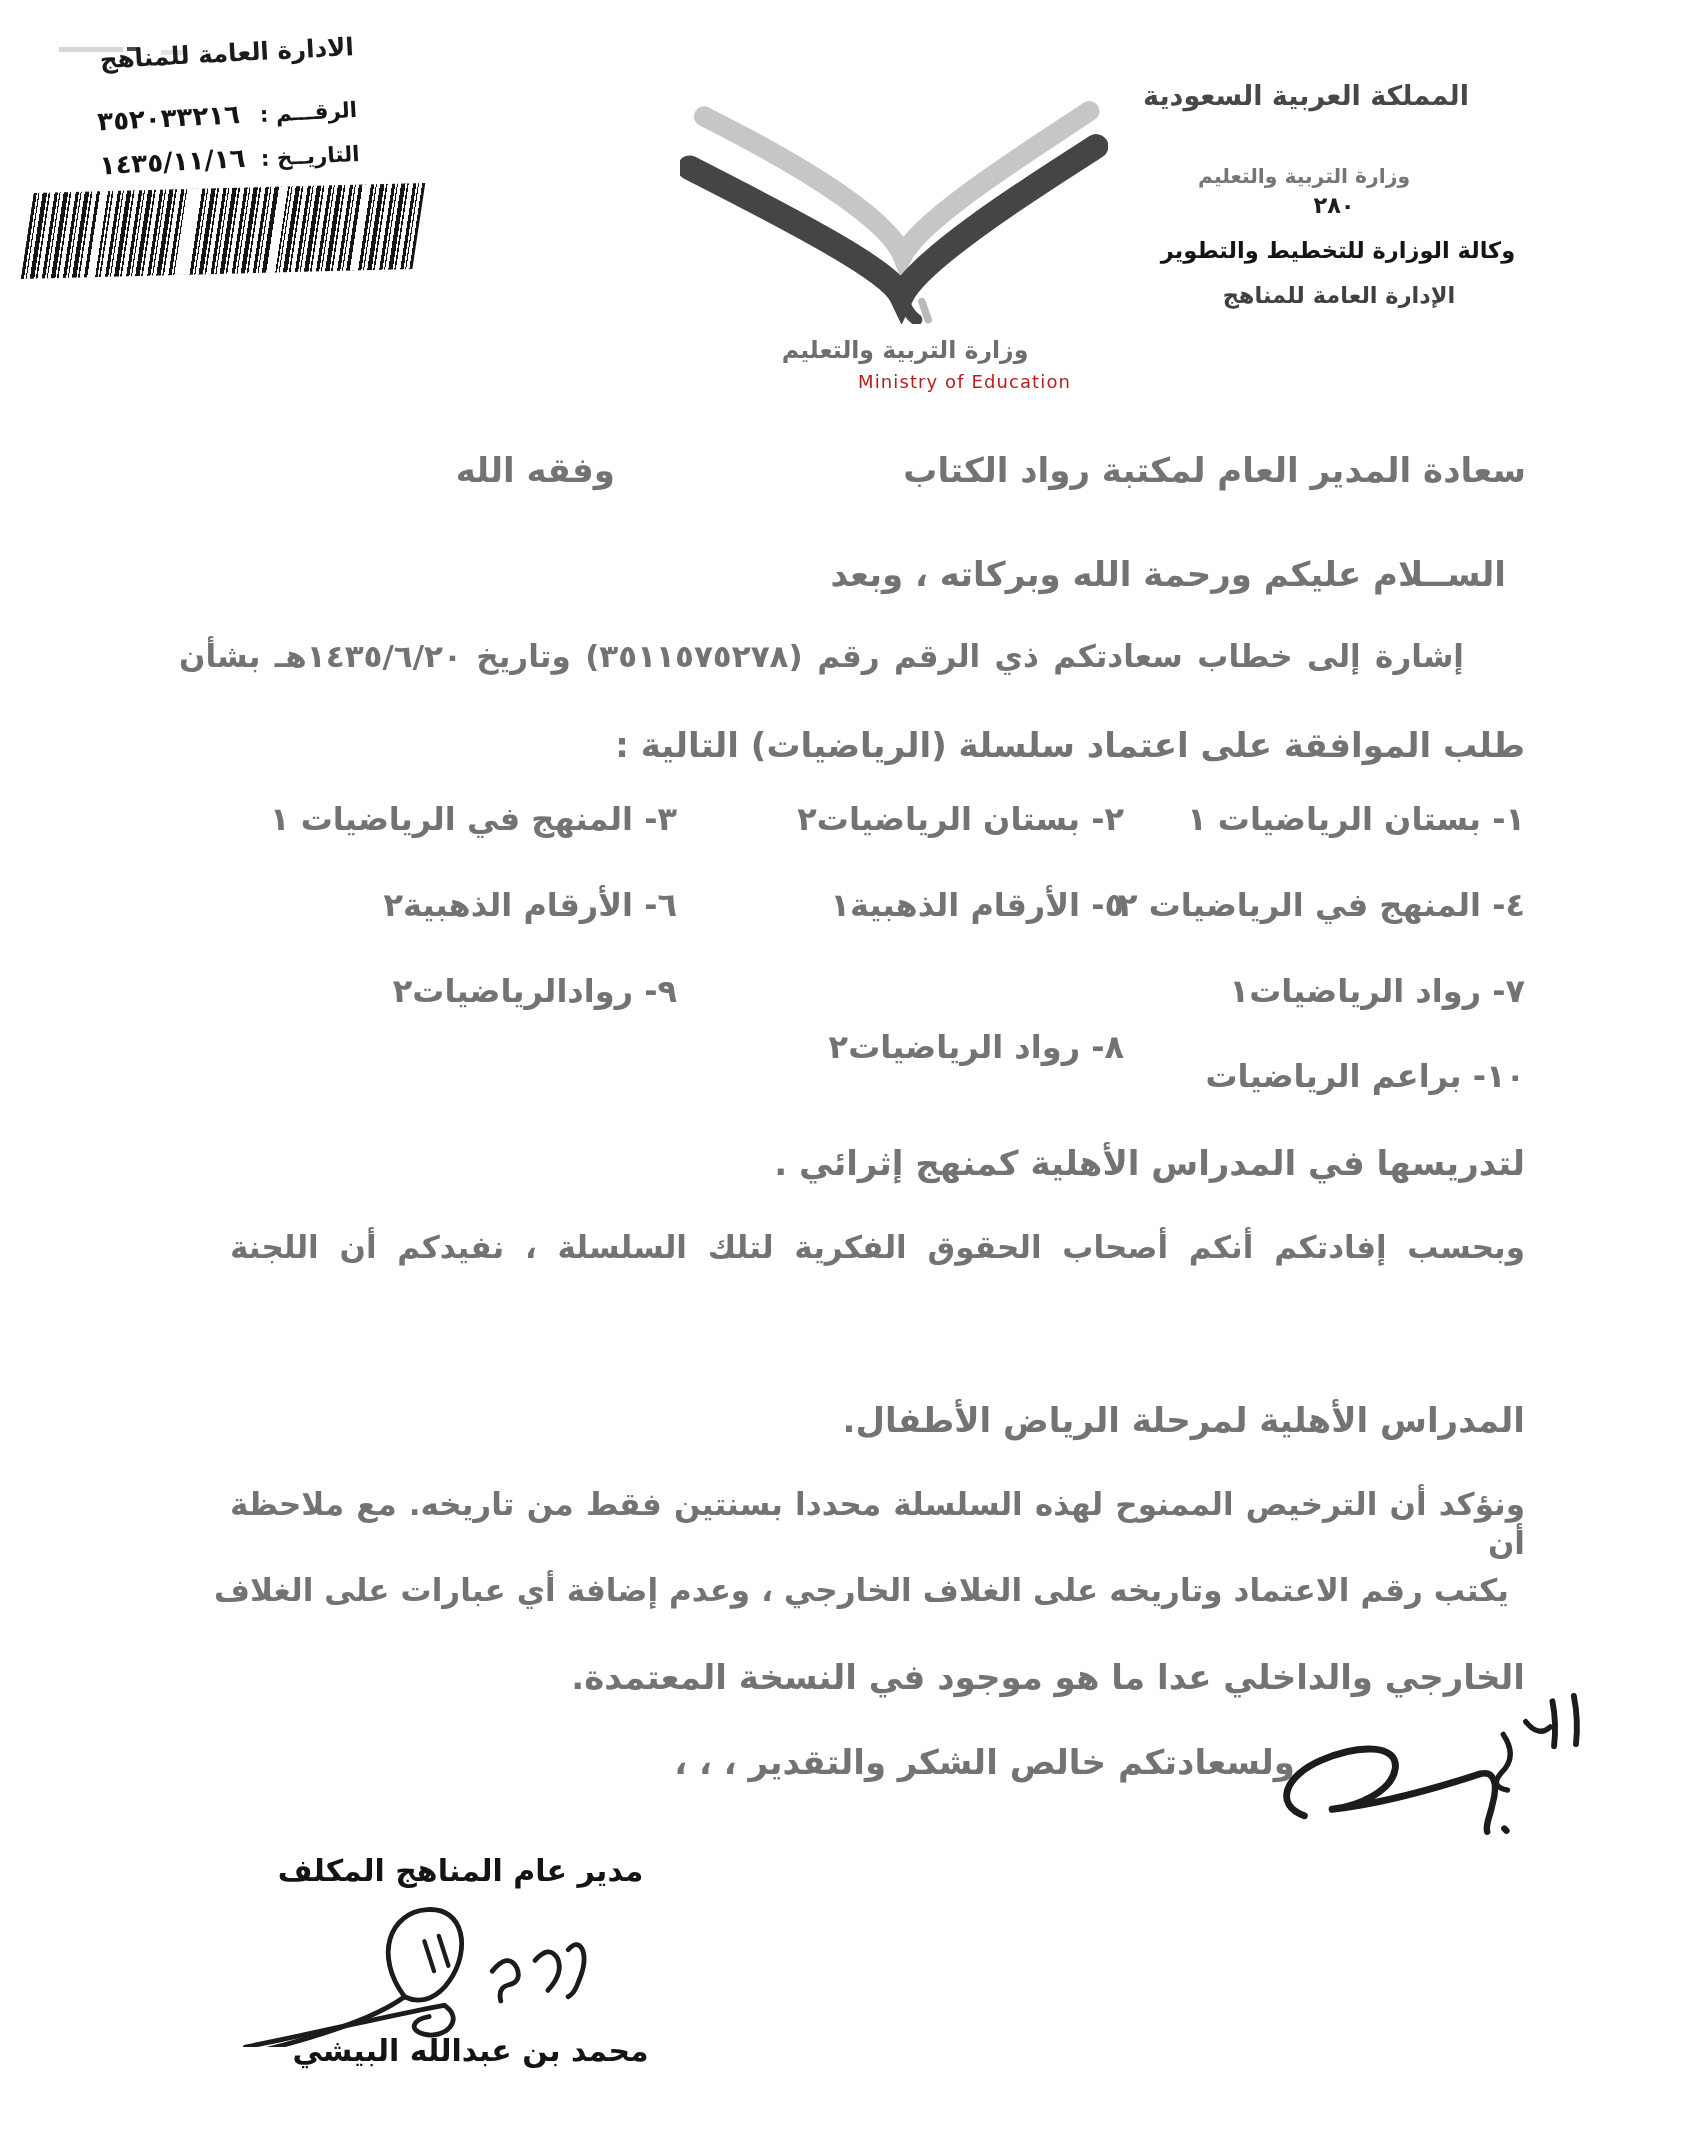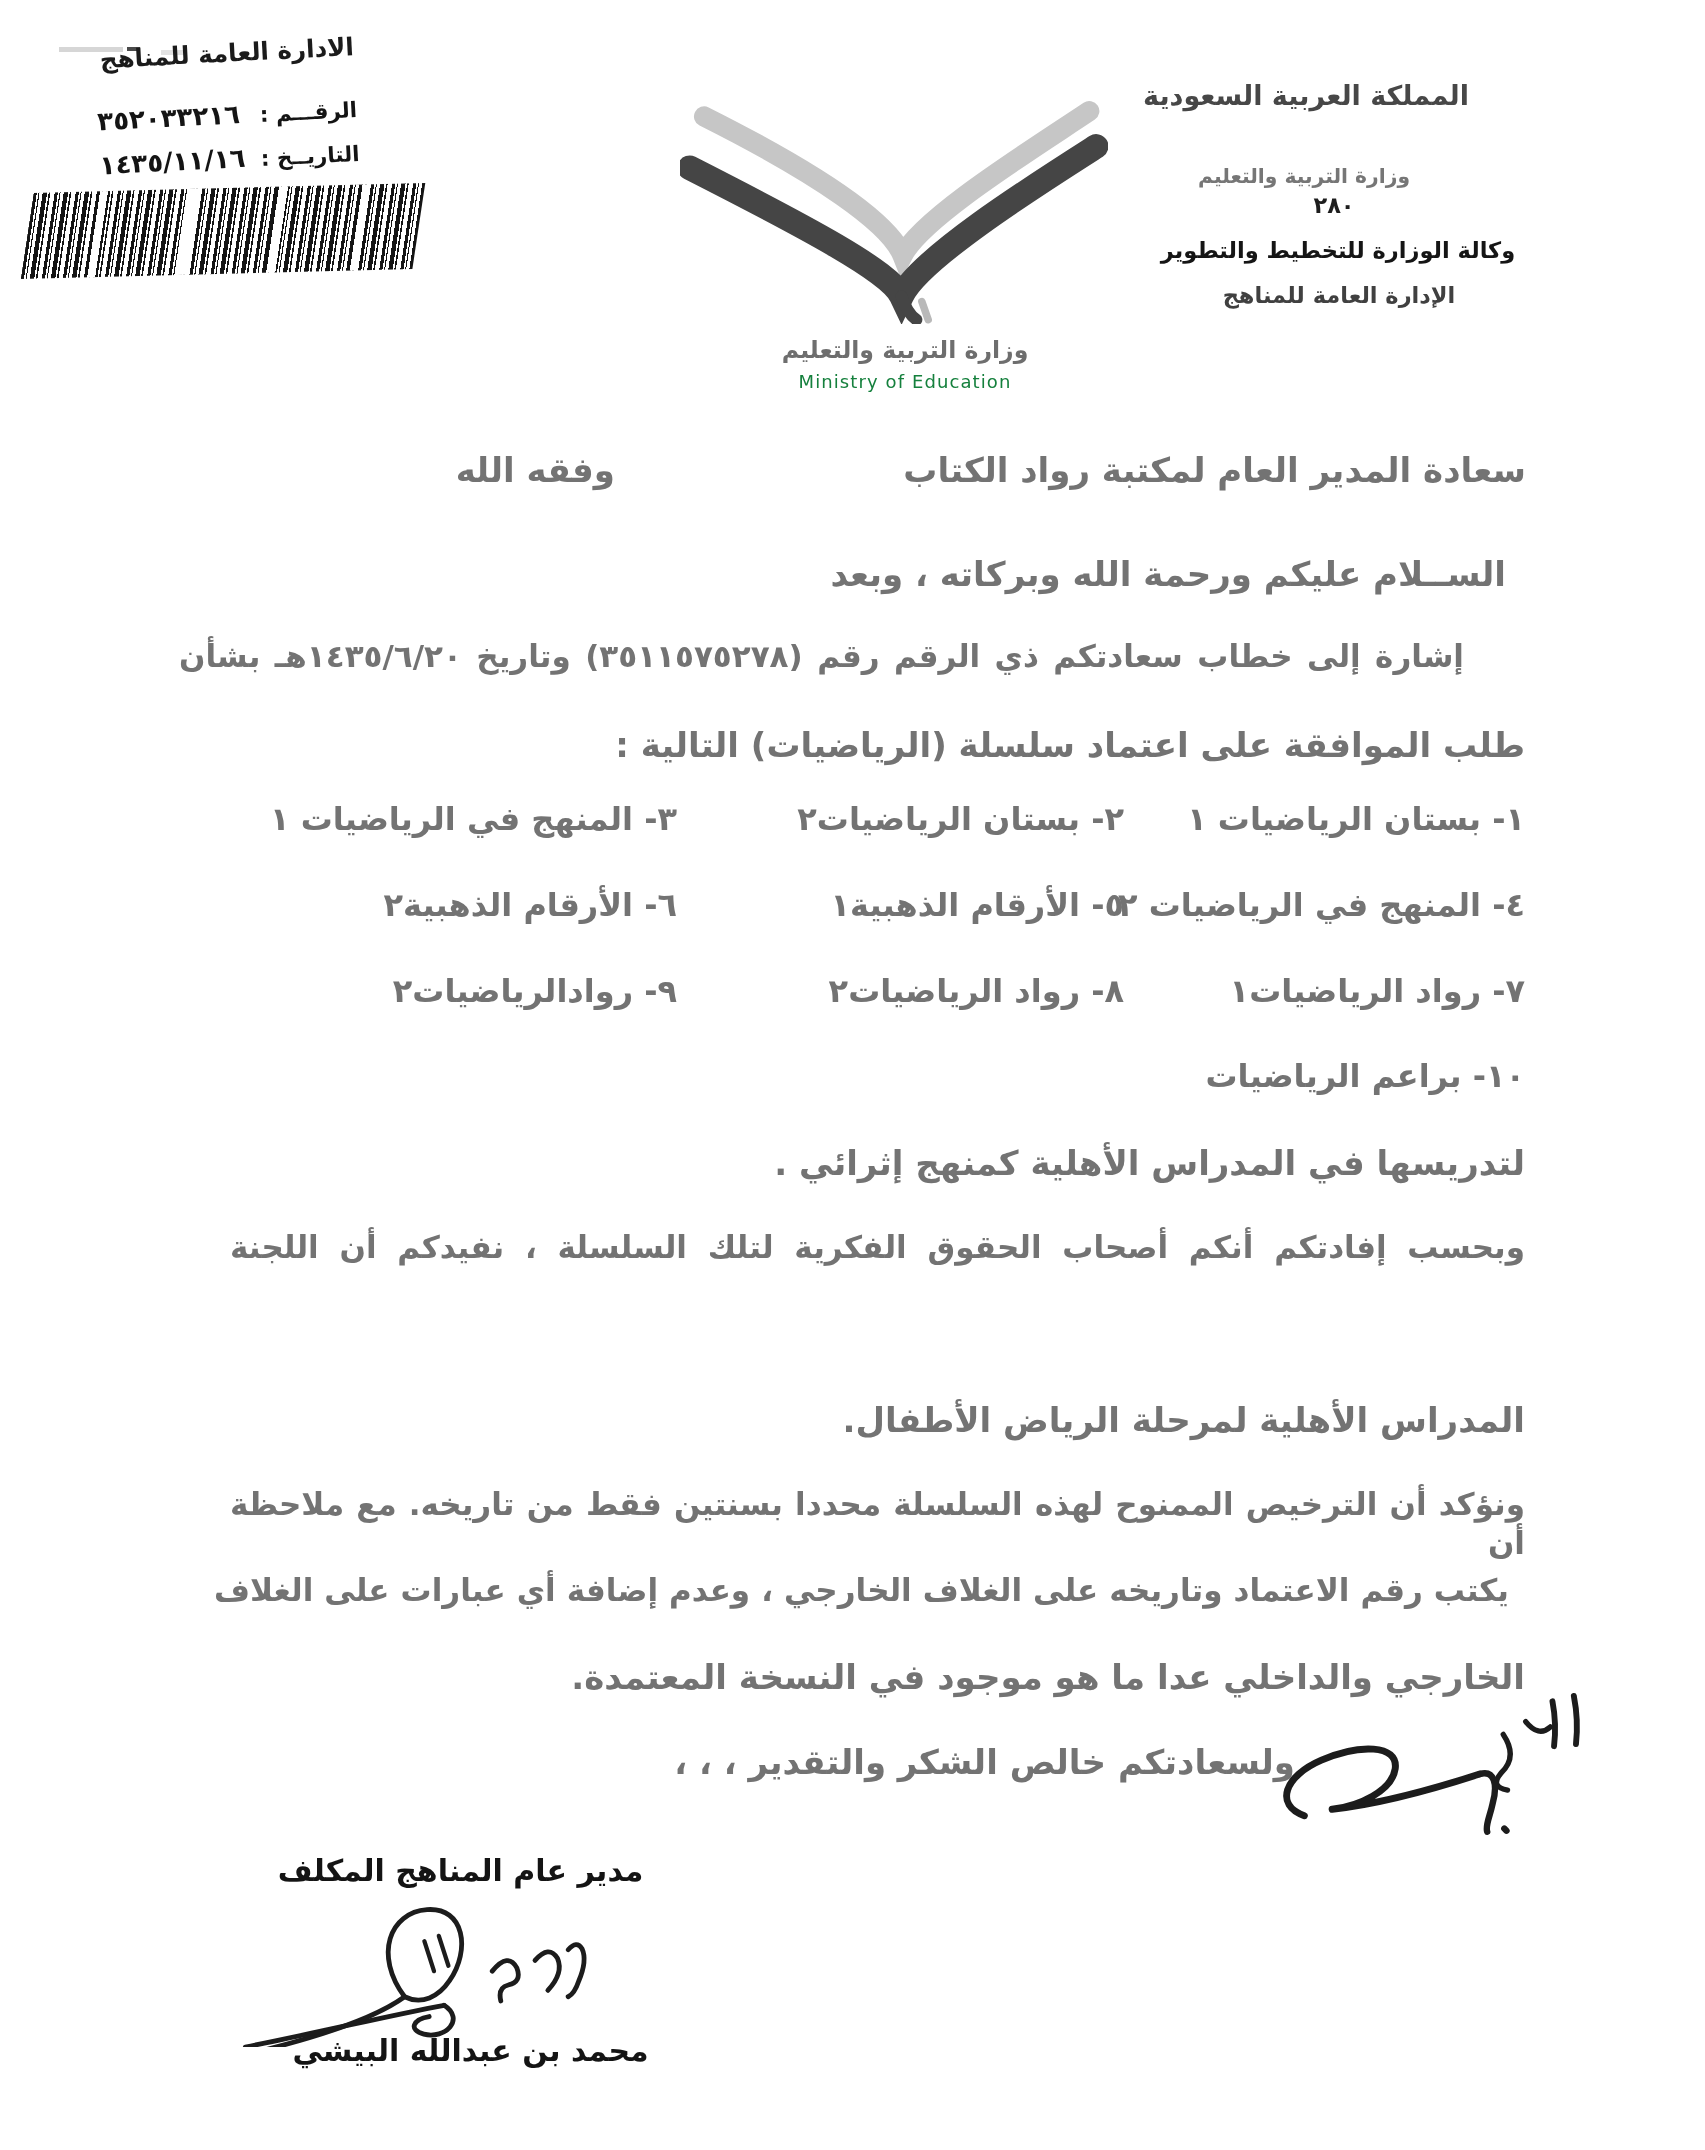--- a/index.html
+++ b/index.html
@@ -20,21 +20,21 @@
     left:28px; top:188px; width:390px; height:86px;
     transform:skewX(-10deg) rotate(-1.5deg);
     background:
       linear-gradient(90deg, rgba(0,0,0,0) 0 17%, #fff 17% 19%, rgba(0,0,0,0) 19% 40%, #fff 40% 42.5%, rgba(0,0,0,0) 42.5% 63%, #fff 63% 65%, rgba(0,0,0,0) 65% 84%, #fff 84% 86%, rgba(0,0,0,0) 86% 100%),
       repeating-linear-gradient(90deg,#151515 0 3.2px,#fff 3.2px 4.8px,#151515 4.8px 5.9px,#fff 5.9px 9px,#151515 9px 13.4px,#fff 13.4px 15px,#151515 15px 16.6px,#fff 16.6px 21px);
   }
   .scan-dash{background:#d6d6d6; height:4.8px;}
   
   .logo-box{left:680px; top:94px; width:428px; height:230px;}
   .logo-ar{left:739px; top:336px; width:332px; text-align:center; font-size:23.6px; font-weight:bold; color:#6e6e6e; white-space:nowrap;}
-  .logo-en{left:739px; top:371px; width:332px; text-align:center; font-size:18px; color:#15803d; white-space:nowrap; letter-spacing:1.1px;}
+  .logo-en{left:739px; top:371px; width:332px; text-align:right; font-size:18px; color:#b91c1c; white-space:nowrap; letter-spacing:1.1px;}
   
   .hdr{white-space:nowrap; transform:translateX(-50%); text-align:center;}
   .hdr-kingdom{left:1306px; top:80px; font-size:27px; font-weight:bold; color:#474747;}
   .hdr-ministry{left:1304px; top:164px; font-size:20.3px; font-weight:bold; color:#767676;}
   .hdr-number{left:1334px; top:192px; font-size:22.5px; font-weight:bold; color:#1d1d1d;}
   .hdr-agency{left:1338px; top:237px; font-size:22.5px; font-weight:bold; color:#151515;}
   .hdr-dept{left:1339px; top:282px; font-size:22.5px; font-weight:bold; color:#404040;}
   
   .ln{position:absolute; direction:rtl; white-space:nowrap; font-weight:bold; font-size:34px; color:#737373;}
   .just{white-space:normal; text-align:justify; text-align-last:justify; font-size:31px; line-height:1.25;}
@@ -98,21 +98,21 @@
 
   <div class="ln li" style="right:180px;  top:800px;">١- بستان الرياضيات ١</div>
   <div class="ln li" style="right:581px; top:800px;">٢- بستان الرياضيات٢</div>
   <div class="ln li" style="right:1028px; top:800px;">٣- المنهج في الرياضيات ١</div>
 
   <div class="ln li" style="right:180px;  top:886px;">٤- المنهج في الرياضيات ٢</div>
   <div class="ln li" style="right:581px; top:886px;margin-left:20px;">٥- الأرقام الذهبية١</div>
   <div class="ln li" style="right:1028px; top:886px;">٦- الأرقام الذهبية٢</div>
 
   <div class="ln li" style="right:180px;  top:972px;">٧- رواد الرياضيات١</div>
-  <div class="ln li" style="right:581px; top:972px;">٨- رواد الرياضيات٢</div>
+  <div class="ln li" style="right:581px; top:1028px;">٨- رواد الرياضيات٢</div>
   <div class="ln li" style="right:1028px; top:972px;">٩- روادالرياضيات٢</div>
 
   <div class="ln li" style="right:180px;  top:1057px;">١٠- براعم الرياضيات</div>
 
   <div class="ln" style="right:180px; top:1143px;">لتدريسها في المدراس الأهلية كمنهج إثرائي .</div>
 
   <div class="ln just" style="right:180px; top:1228px; width:1295px;">وبحسب إفادتكم أنكم أصحاب الحقوق الفكرية لتلك السلسلة ، نفيدكم أن اللجنة</div>
   <div class="ln" style="right:180px; top:1400px;">المدراس الأهلية لمرحلة الرياض الأطفال.</div>
 
   <div class="ln just" style="right:180px; top:1485px; width:1295px;">ونؤكد أن الترخيص الممنوح لهذه السلسلة محددا بسنتين فقط من تاريخه. مع ملاحظة أن</div>

